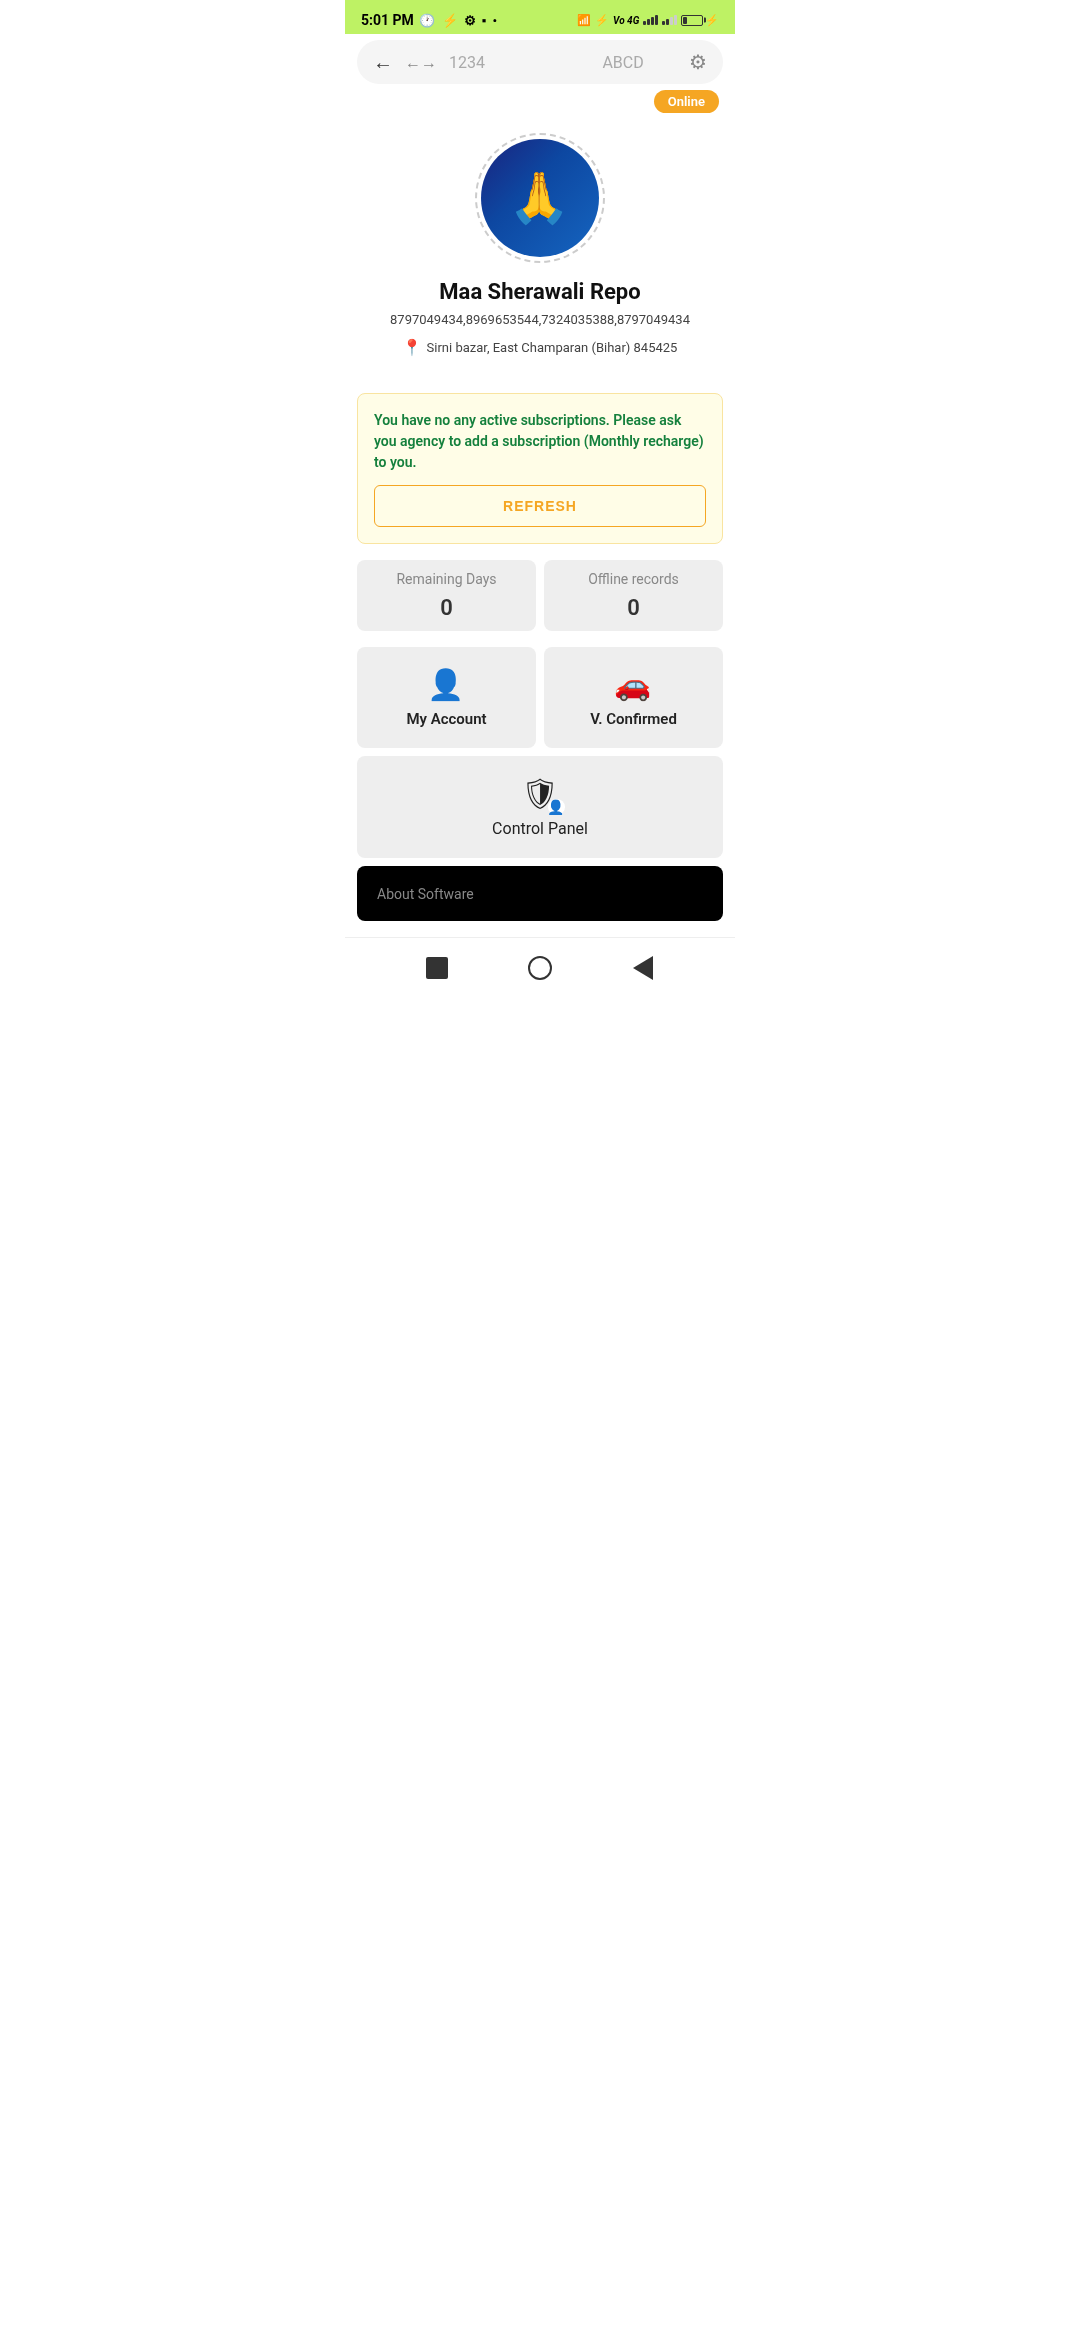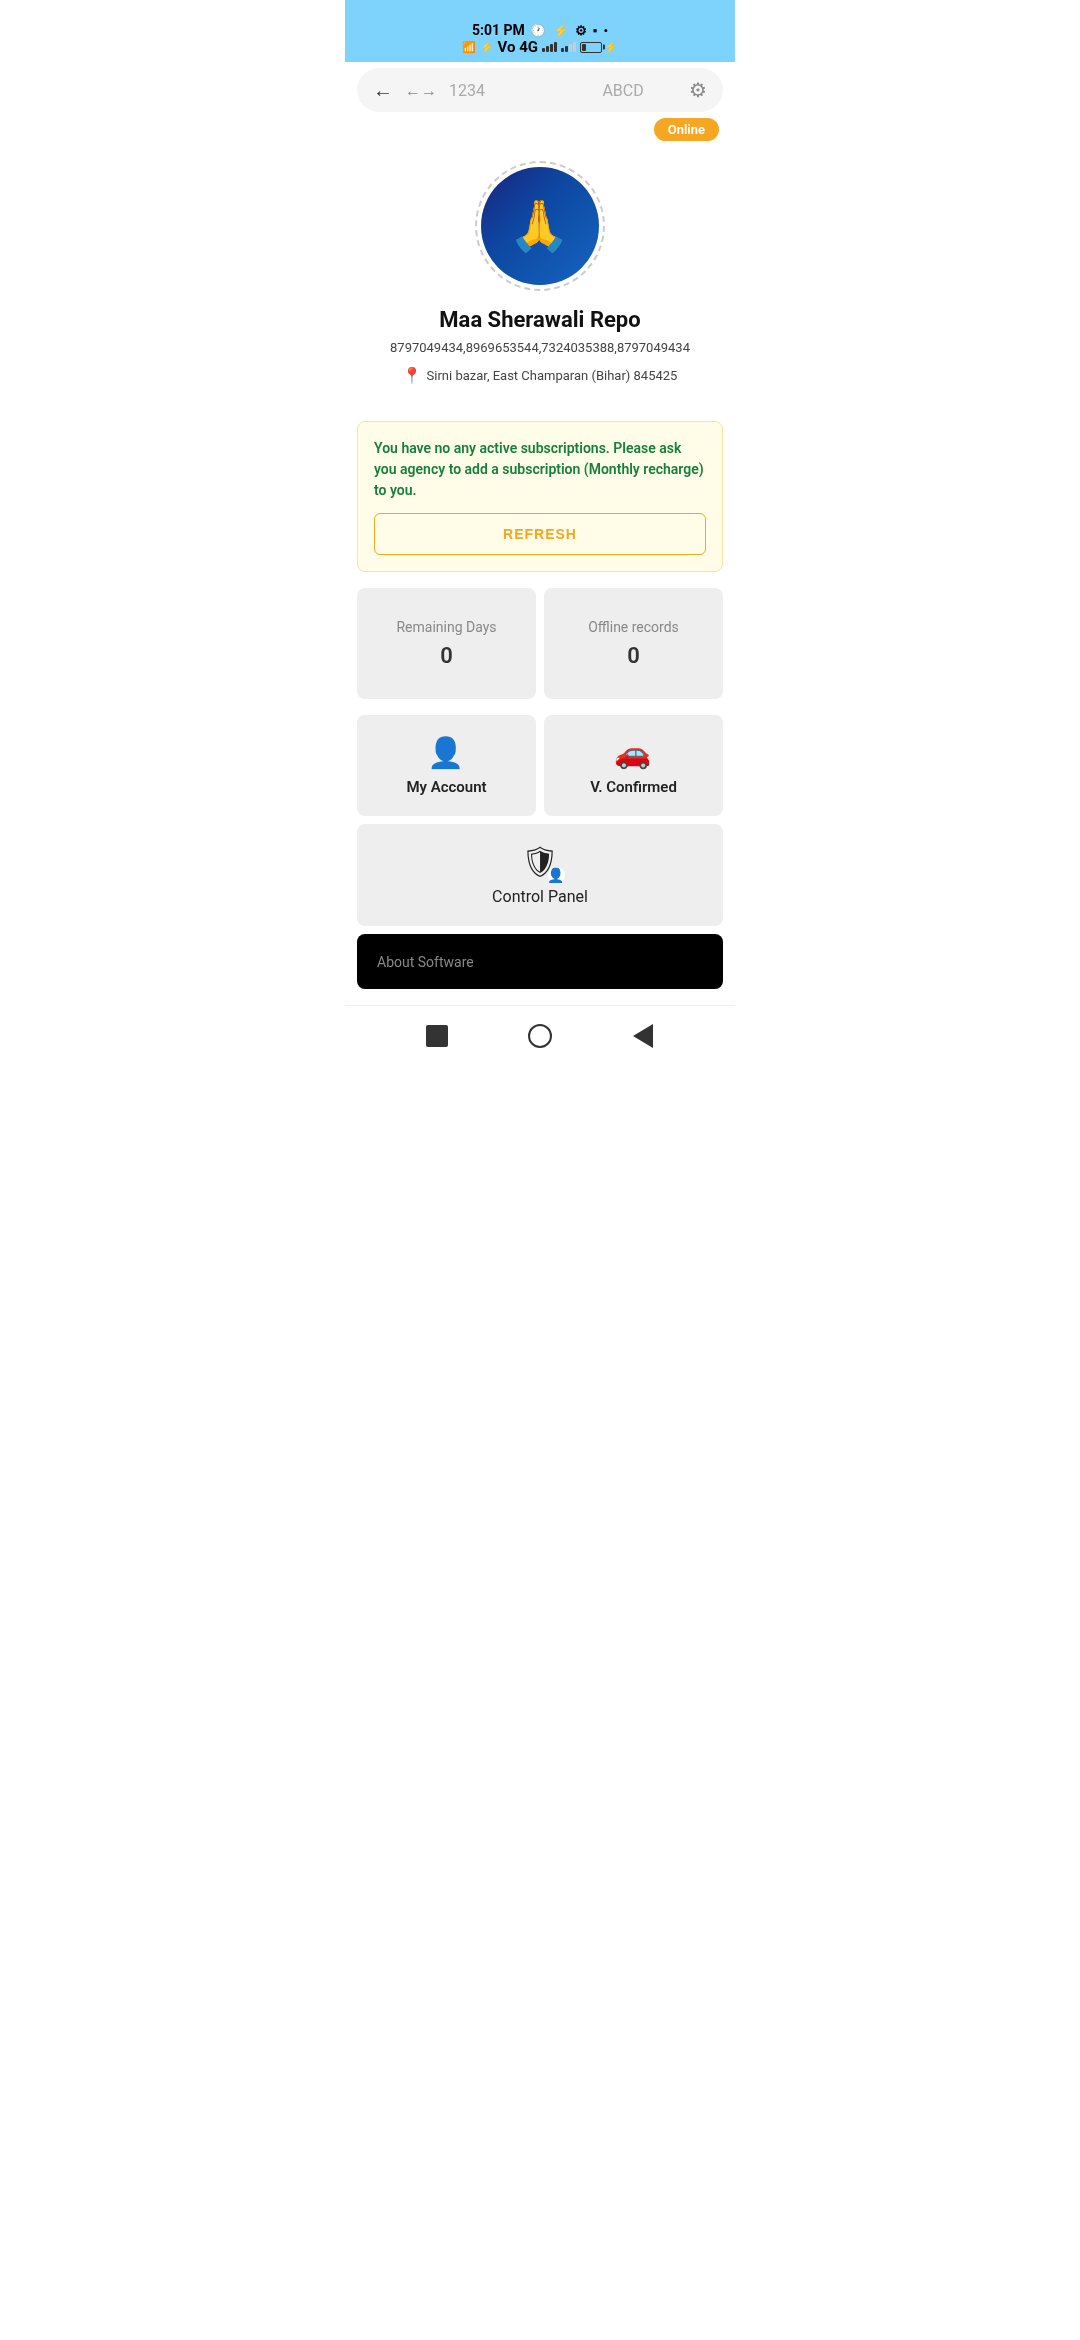--- a/index.html
+++ b/index.html
@@ -17,25 +17,24 @@
       position: relative;
       overflow-x: hidden;
       margin: 0 auto;
     }
 
     
     .status-bar {
       display: flex;
       justify-content: space-between;
       align-items: center;
-      padding: 22px 16px 6px;
+      padding: 12px 16px 6px;
       font-size: 13px;
       font-weight: 600;
-      background: #7dd3fc;
-      flex-direction: column;
+      background: #bef264;
     }
 
     .status-left {
       display: flex;
       align-items: center;
       gap: 6px;
     }
 
     .status-time {
       font-size: 14px;
@@ -249,21 +248,21 @@
     .stats-grid {
       display: grid;
       grid-template-columns: 1fr 1fr;
       gap: 8px;
       margin: 16px 12px;
     }
 
     .stat-card {
       background: #eeeeee;
       border-radius: 8px;
-      padding: 31px;
+      padding: 11px;
       text-align: center;
     }
 
     .stat-label {
       font-size: 14px;
       color: #888;
       margin-bottom: 8px;
     }
 
     .stat-value {
@@ -417,21 +416,21 @@
     <span class="status-time">5:01 PM</span>
     <span>🕐</span>
     <span>⚡</span>
     <span>⚙</span>
     <span>▪</span>
     <span>•</span>
   </div>
   <div class="status-right">
     <span>📶</span>
     <span>⚡</span>
-    <span style="font-size:15px; font-weight:700;">Vo 4G</span>
+    <span style="font-size:10px; font-weight:700;font-style:italic;">Vo 4G</span>
     <div class="signal-bars">
       <span style="height:4px;"></span>
       <span style="height:6px;"></span>
       <span style="height:8px;"></span>
       <span style="height:10px;"></span>
     </div>
     <div class="signal-bars">
       <span style="height:4px;"></span>
       <span style="height:6px;"></span>
       <span style="height:8px; background:#ccc;"></span>

